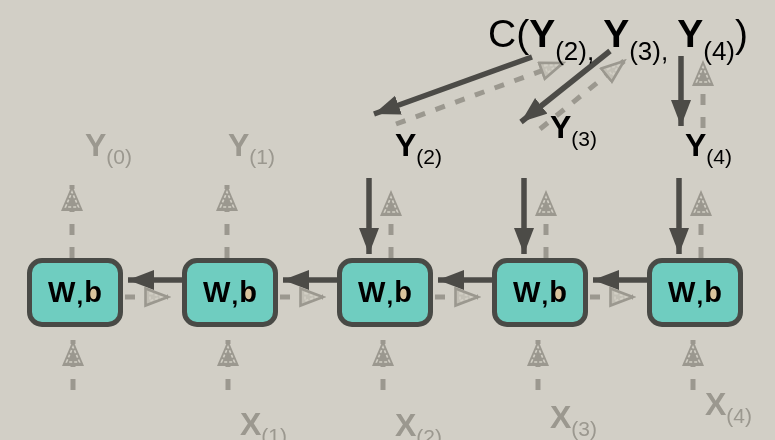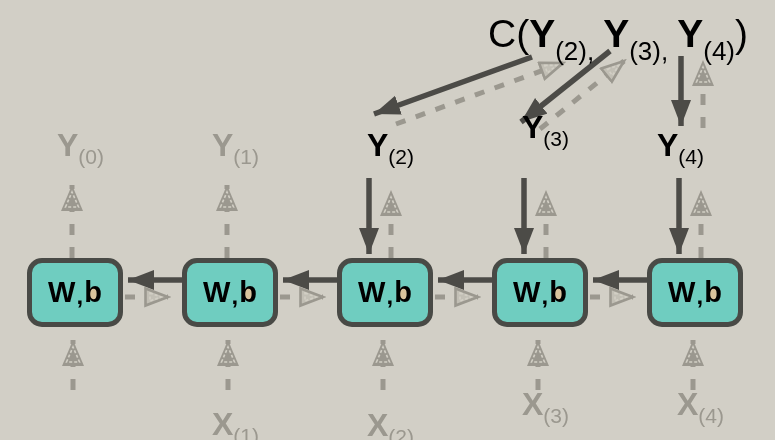--- a/index.html
+++ b/index.html
@@ -35,21 +35,21 @@
   .sl{stroke:var(--solid);stroke-width:5.5;fill:none;}
   .dl{stroke:var(--faded);stroke-width:5;fill:none;stroke-dasharray:11 12;}
   .dlh{stroke:var(--faded);stroke-width:5;fill:none;stroke-dasharray:10 11;}
   .mk-solid{fill:var(--solid);}
   .mk-gray{fill:var(--faded);}
   .mk-gray-inner{fill:none;stroke:var(--inner-light);stroke-width:1.6;stroke-dasharray:3 2;}
   .mk-hollow{fill:var(--hollow-fill);stroke:var(--faded);stroke-width:2.6;stroke-linejoin:miter;}
   .mk-hollow-inner{fill:none;stroke:var(--inner-light);stroke-width:1.6;stroke-dasharray:3 2;}
 
   
-  .lbl{position:absolute;z-index:3;font-size:32px;line-height:1.1;color:var(--text-dark);white-space:nowrap;}
+  .lbl{position:absolute;z-index:3;font-size:32px;line-height:1.1;color:var(--text-dark);white-space:nowrap;margin-left:28px;}
   .lbl b{font-weight:bold;}
   .lbl .sub{font-size:21px;font-weight:400;vertical-align:-8px;letter-spacing:0px;}
   .lbl.faded{color:var(--faded);}
   .cost{position:absolute;z-index:3;left:488px;top:14px;font-size:39px;line-height:1.05;
         color:var(--text-dark);white-space:nowrap;}
   .cost b{font-weight:bold;}
   .cost .csub{font-size:26px;vertical-align:-13px;font-weight:400;}
   .cost .csep{margin-right:9px;}
 </style>
 </head>
@@ -128,23 +128,23 @@
       <path class="dlh" marker-end="url(#mh)" d="M435,297 L478,297"></path>
       <path class="dlh" marker-end="url(#mh)" d="M590,297 L633,297"></path>
       <path class="dlh" marker-end="url(#mh)" d="M396,124 L563,63"></path>
       <path class="dlh" marker-end="url(#mh)" d="M540,129 L624,61"></path>
     </g>
   </svg>
 
   <div class="cost"><span>C(</span><b>Y</b><span class="csub"><span>(2)</span><span class="csep">,</span></span><b>Y</b><span class="csub"><span>(3)</span><span class="csep">,</span></span><b>Y</b><span class="csub"><span>(4)</span><span></span></span><span>)</span></div>
 
   <div class="lbl faded" style="left:57px;top:128px"><b>Y</b><span class="sub">(0)</span></div>
-  <div class="lbl faded" style="left:212px;top:128px"><b>Y</b><span class="sub">(1)</span></div>
+  <div class="lbl faded" style="left:200px;top:128px"><b>Y</b><span class="sub">(1)</span></div>
   <div class="lbl" style="left:367px;top:128px"><b>Y</b><span class="sub">(2)</span></div>
   <div class="lbl" style="left:522px;top:110px"><b>Y</b><span class="sub">(3)</span></div>
   <div class="lbl" style="left:657px;top:128px"><b>Y</b><span class="sub">(4)</span></div>
 
   <div class="lbl faded" style="left:212px;top:407px"><b>X</b><span class="sub">(1)</span></div>
   <div class="lbl faded" style="left:367px;top:408px"><b>X</b><span class="sub">(2)</span></div>
-  <div class="lbl faded" style="left:522px;top:387px"><b>X</b><span class="sub">(3)</span></div>
+  <div class="lbl faded" style="left:522px;top:400px"><b>X</b><span class="sub">(3)</span></div>
   <div class="lbl faded" style="left:677px;top:387px"><b>X</b><span class="sub">(4)</span></div>
 
 </div>
 
 </body></html>

